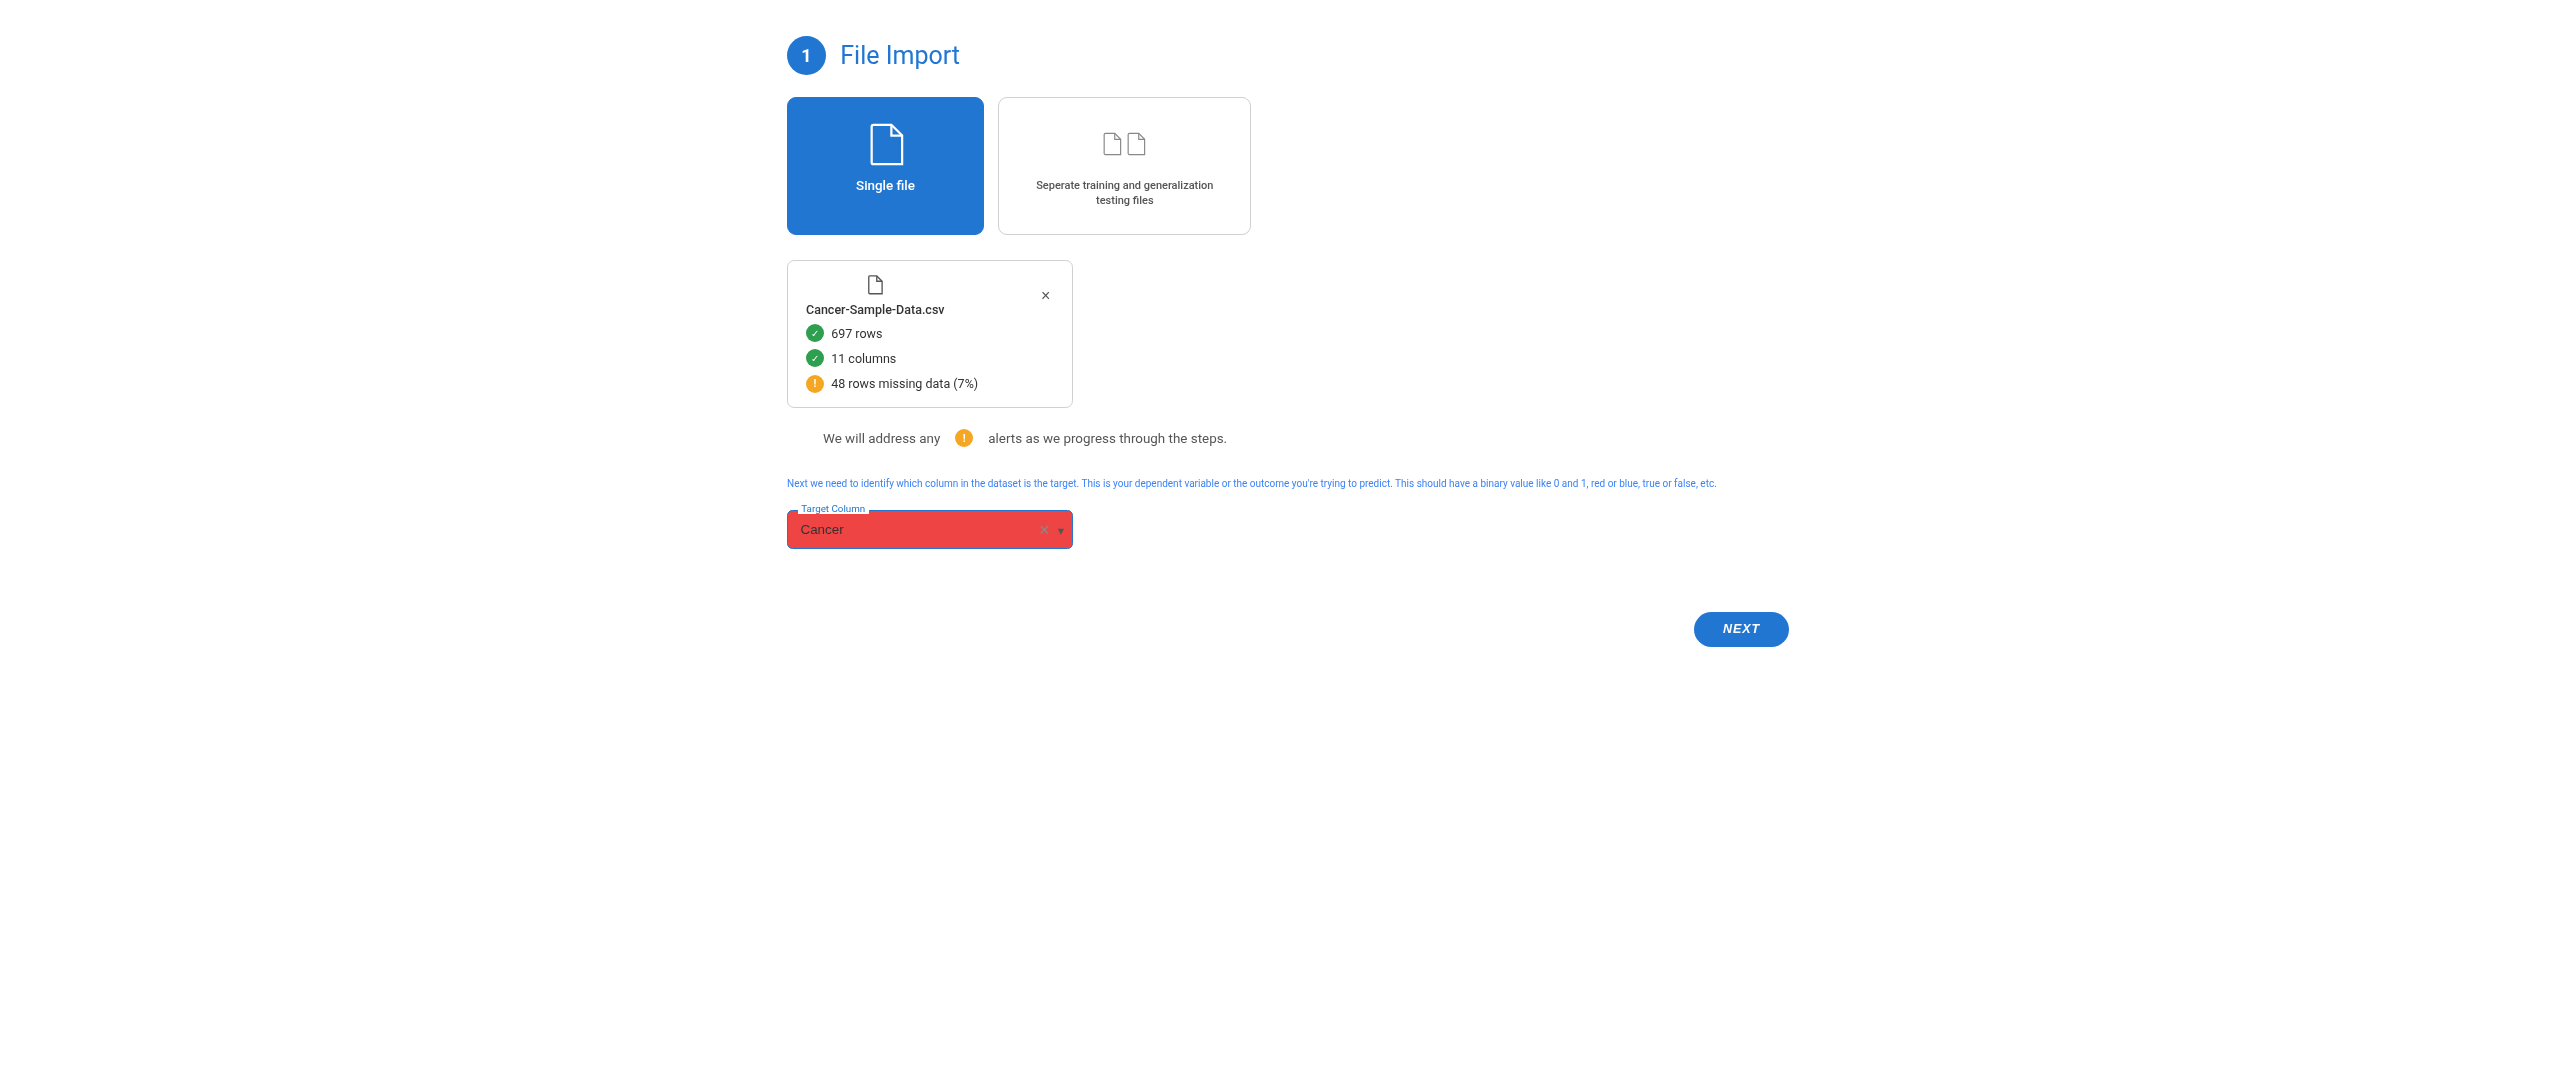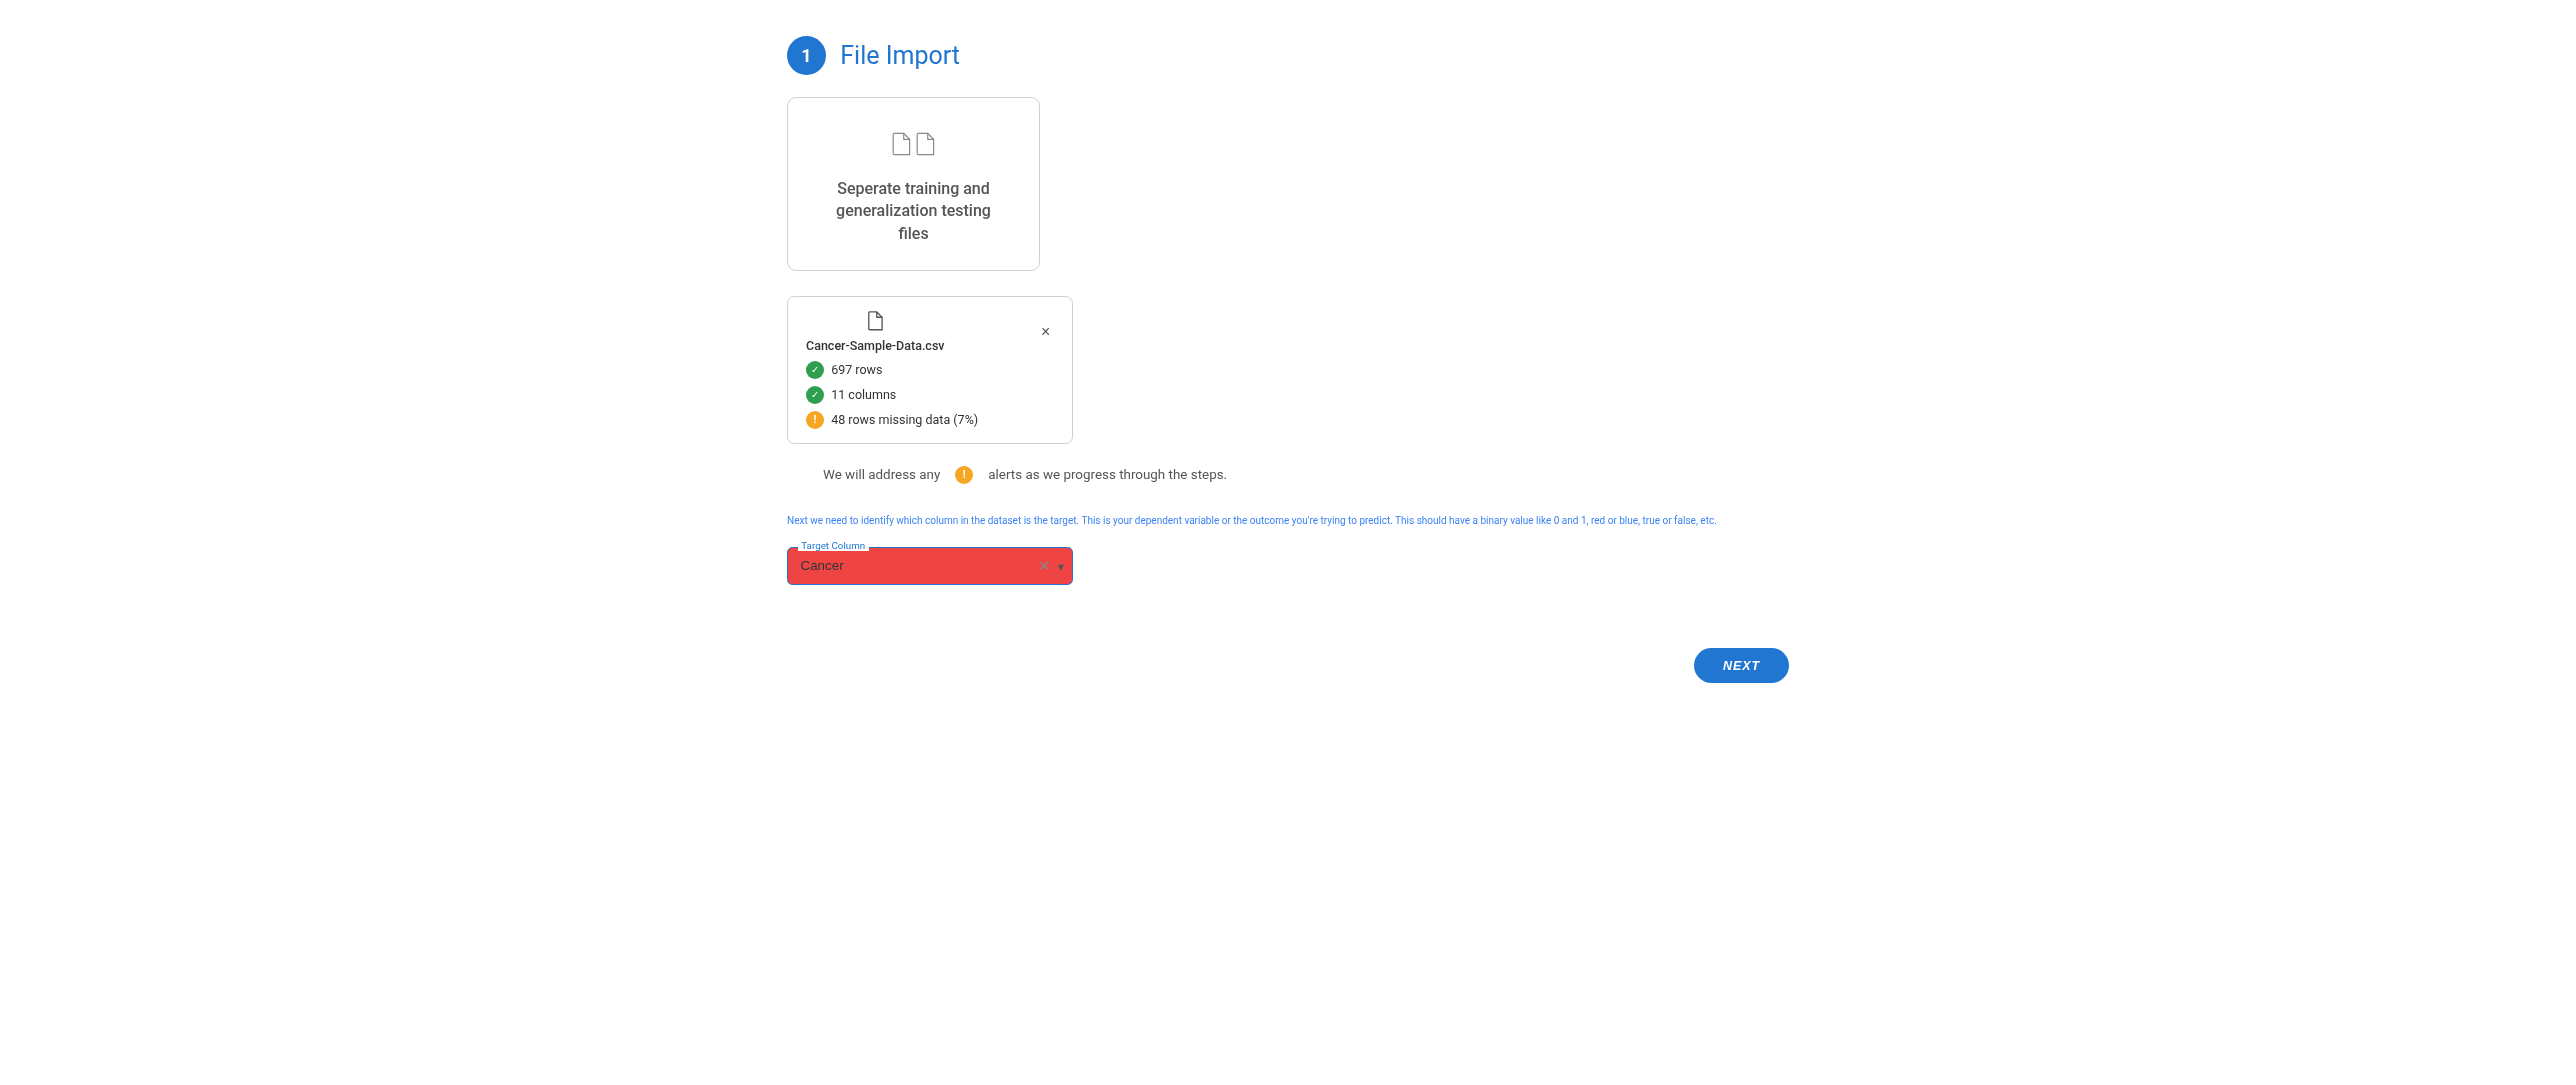--- a/index.html
+++ b/index.html
@@ -263,21 +263,21 @@
       border-radius: 21.5px;
       padding: 10.7px 29px;
       font-size: 12.5px;
       font-weight: 600;
       letter-spacing: 0.9px;
       cursor: pointer;
       font-style: italic;
     }
 
     .dual-files-label {
-      font-size: 16px;
+      font-size: 11px;
       color: #555;
       text-align: center;
       max-width: 179px;
       line-height: 1.4;
     }
 
     .doc-icon-group {
       display: flex;
       gap: 5.4px;
     }
@@ -293,20 +293,29 @@
       <span>1</span>
     </div>
     <h1 class="page-title">File Import</h1>
   </div>
 
   
 
   
   <div class="file-options">
 
+    <div class="file-option selected">
+      <div class="option-icon">
+        <svg width="36" height="43" viewBox="0 0 40 48" fill="none" xmlns="http://www.w3.org/2000/svg">
+          <path d="M6 2 H26 L38 14 V46 Q38 46 38 46 H6 Q4 46 4 44 V4 Q4 2 6 2 Z" stroke="white" stroke-width="2.5" fill="none"></path>
+          <path d="M26 2 V14 H38" stroke="white" stroke-width="2.5" fill="none"></path>
+        </svg>
+      </div>
+      <span class="file-option-label">Single file</span>
+    </div>
 
     <div class="file-option">
       <div class="option-icon doc-icon-group">
         <svg width="29" height="36" viewBox="0 0 32 40" fill="none" xmlns="http://www.w3.org/2000/svg">
           <path d="M4 2 H20 L30 12 V38 Q30 38 30 38 H4 Q2 38 2 36 V4 Q2 2 4 2 Z" stroke="#888" stroke-width="2" fill="none"></path>
           <path d="M20 2 V12 H30" stroke="#888" stroke-width="2" fill="none"></path>
         </svg>
         <svg width="29" height="36" viewBox="0 0 32 40" fill="none" xmlns="http://www.w3.org/2000/svg">
           <path d="M4 2 H20 L30 12 V38 Q30 38 30 38 H4 Q2 38 2 36 V4 Q2 2 4 2 Z" stroke="#888" stroke-width="2" fill="none"></path>
           <path d="M20 2 V12 H30" stroke="#888" stroke-width="2" fill="none"></path>

